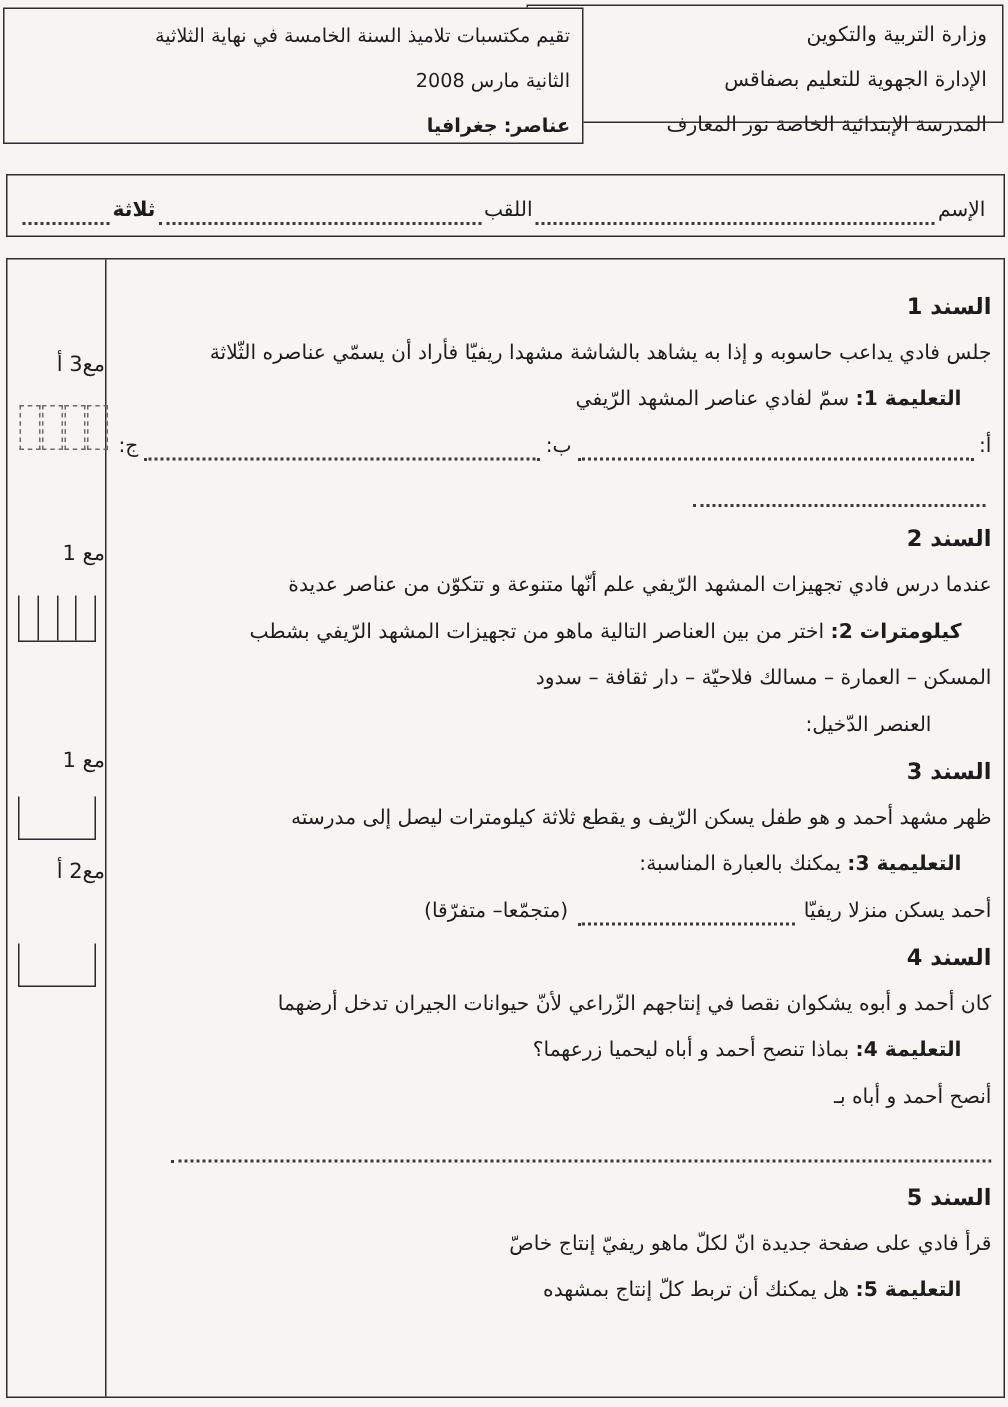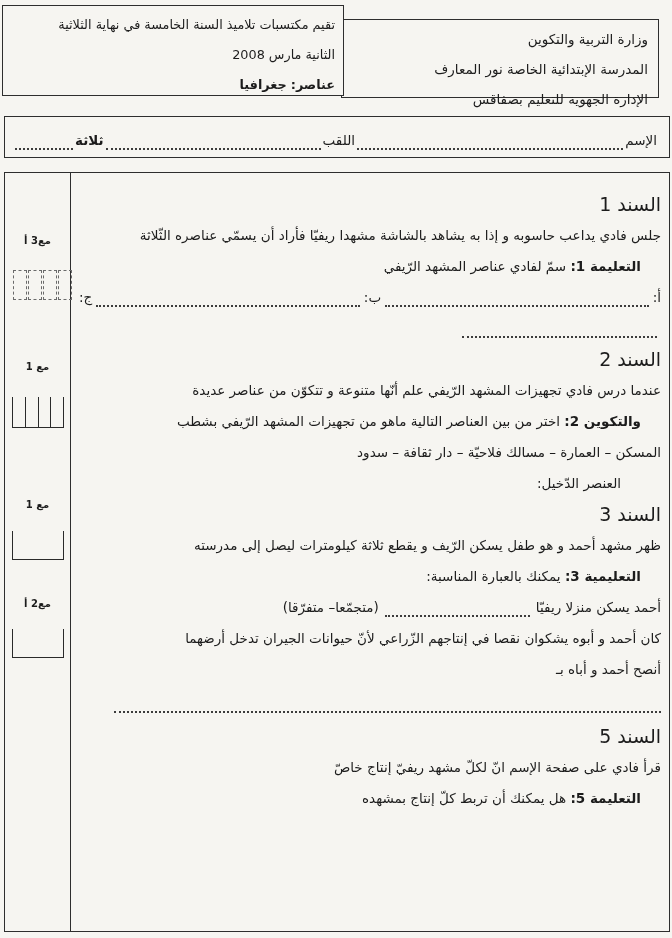--- a/index.html
+++ b/index.html
@@ -4,62 +4,62 @@
 <style>
   html,body{margin:0;padding:0;background:#e9e9e6;}
   .page{
     position:relative;width:672px;height:938px;margin:0 auto;
     background:#f6f5f1;color:#1c1c1c;
     font-family:"DejaVu Sans",sans-serif;font-size:13.5px;
     direction:rtl;overflow:hidden;
   }
   .box{position:absolute;border:1.6px solid #2e2e2e;background:#f6f5f1;}
   
-  .hdr-right{right:13px;top:3px;width:318px;height:79px;padding:4px 10px 0 4px;box-sizing:border-box;margin-top:16px;}
-  .hdr-left{left:2px;top:5px;width:342px;height:91px;padding:4px 8px 0 4px;box-sizing:border-box;}
+  .hdr-right{right:3px;top:3px;width:318px;height:79px;padding:4px 10px 0 4px;box-sizing:border-box;}
+  .hdr-left{left:2px;top:5px;width:387px;height:91px;padding:4px 8px 0 4px;box-sizing:border-box;}
   .hdr-line{height:30px;line-height:30px;white-space:nowrap;}
   .hdr-left .hdr-line{font-size:12.8px;}
   .bold{font-weight:bold;}
   
   .name-strip{right:2px;top:116px;width:664px;height:40px;border-width:1.3px;}
   .name-row{display:flex;align-items:flex-end;height:26px;margin:7px 10px 0 10px;}
   .name-row .lbl{padding:0 2px;line-height:20px;}
   .dots{border-bottom:2.2px dotted #3c3c3c;height:14px;display:inline-block;}
   .fill{flex-grow:1;}
   
   .main{right:2px;top:172px;width:664px;height:758px;}
   .content{position:absolute;top:0;right:0;width:596px;height:100%;padding:0 8px 0 6px;box-sizing:border-box;}
   .line{height:31px;line-height:31px;white-space:nowrap;overflow:hidden;}
-  .heading{font-weight:normal;font-size:19px;}
+  .heading{font-weight:bold;font-size:15px;}
   .task-label{font-weight:bold;}
   .ind{padding-right:20px;}
   .ind2{padding-right:40px;}
   .mt{margin-top:16px;}
   .row{display:flex;align-items:flex-end;}
   .row .dots{margin:0 4px 6px 4px;}
   
   .margin-col{position:absolute;top:0;left:0;width:66px;height:100%;border-right:1.6px solid #2e2e2e;box-sizing:border-box;}
-  .mark-label{position:absolute;width:100%;text-align:center;font-weight:bold;font-size:10px;}
+  .mark-label{position:absolute;width:100%;text-align:right;font-weight:normal;font-size:14px;}
   .cells{position:absolute;left:7px;display:flex;}
   .cell-dashed{width:12px;height:28px;border:1px dashed #6a6a6a;margin-left:1px;}
   .ubox{position:absolute;left:7px;width:50px;border:1.6px solid #2a2a2a;border-top:none;display:flex;}
   .ubox .ucell{flex:1;height:100%;}
   .ubox .ucell + .ucell{border-right:1.5px solid #2a2a2a;}
   .u1{height:28px;}
   .u4{height:30px;}
 </style>
 </head>
 <body>
 
 <div class="page">
 
   <div class="box hdr-right">
     <div class="hdr-line">وزارة التربية والتكوين</div>
+    <div class="hdr-line">الإدارة الجهوية للتعليم بصفاقس</div>
     <div class="hdr-line">المدرسة الإبتدائية الخاصة نور المعارف</div>
-    <div class="hdr-line">الإدارة الجهوية للتعليم بصفاقس</div>
   </div>
 
   <div class="box hdr-left">
     <div class="hdr-line">تقيم مكتسبات تلاميذ السنة الخامسة في نهاية الثلاثية</div>
     <div class="hdr-line">الثانية مارس 2008</div>
     <div class="hdr-line">
       <span class="bold">عناصر:</span>
       <span class="bold">جغرافيا</span>
     </div>
   </div>
@@ -92,46 +92,51 @@
         <span class="dots fill"></span>
         <span>ج:</span>
       </div>
       <div class="line row">
         <span class="dots" style="width:195px;margin-bottom:6px"></span>
       </div>
 
       <div class="line heading">السند 2</div>
       <div class="line">عندما درس فادي تجهيزات المشهد الرّيفي علم أنّها متنوعة و تتكوّن من عناصر عديدة</div>
       <div class="line ind">
-        <span class="task-label">والتكوين 2:</span>
+        <span class="task-label">كيلومترات 2:</span>
         <span>اختر من بين العناصر التالية ماهو من تجهيزات المشهد الرّيفي بشطب</span>
       </div>
       <div class="line">المسكن – العمارة – مسالك فلاحيّة – دار ثقافة – سدود</div>
       <div class="line ind2">العنصر الدّخيل:</div>
 
       <div class="line heading">السند 3</div>
       <div class="line">ظهر مشهد أحمد و هو طفل يسكن الرّيف و يقطع ثلاثة كيلومترات ليصل إلى مدرسته</div>
       <div class="line ind">
         <span class="task-label">التعليمية 3:</span>
         <span>يمكنك بالعبارة المناسبة:</span>
       </div>
       <div class="line row">
         <span>أحمد يسكن منزلا ريفيّا</span>
         <span class="dots" style="width:145px;margin:0 6px 6px 6px"></span>
         <span>(متجمّعا– متفرّقا)</span>
       </div>
 
+      <div class="line heading">السند 4</div>
       <div class="line">كان أحمد و أبوه يشكوان نقصا في إنتاجهم الزّراعي لأنّ حيوانات الجيران تدخل أرضهما</div>
+      <div class="line ind">
+        <span class="task-label">التعليمة 4:</span>
+        <span>بماذا تنصح أحمد و أباه ليحميا زرعهما؟</span>
+      </div>
       <div class="line">أنصح أحمد و أباه بـ</div>
       <div class="line row" style="height:36px">
         <span class="dots fill" style="margin:0 0 8px 35px"></span>
       </div>
 
       <div class="line heading">السند 5</div>
-      <div class="line">قرأ فادي على صفحة الإسم انّ لكلّ مشهد ريفيّ إنتاج خاصّ</div>
+      <div class="line">قرأ فادي على صفحة جديدة انّ لكلّ ماهو ريفيّ إنتاج خاصّ</div>
       <div class="line ind">
         <span class="task-label">التعليمة 5:</span>
         <span>هل يمكنك أن تربط كلّ إنتاج بمشهده</span>
       </div>
 
     </div>
 
     <div class="margin-col">
 
       <div class="mark-label" style="top:62px">مع3 أ</div>
@@ -148,21 +153,21 @@
         <span class="ucell"></span>
         <span class="ucell"></span>
         <span class="ucell"></span>
       </div>
 
       <div class="mark-label" style="top:326px">مع 1</div>
       <div class="ubox u1" style="top:358px">
         <span class="ucell"></span>
       </div>
 
-      <div class="mark-label" style="top:425px">مع2 أ</div>
+      <div class="mark-label" style="top:400px">مع2 أ</div>
       <div class="ubox u1" style="top:456px">
         <span class="ucell"></span>
       </div>
 
     </div>
   </div>
 
 </div>
 
 </body></html>

